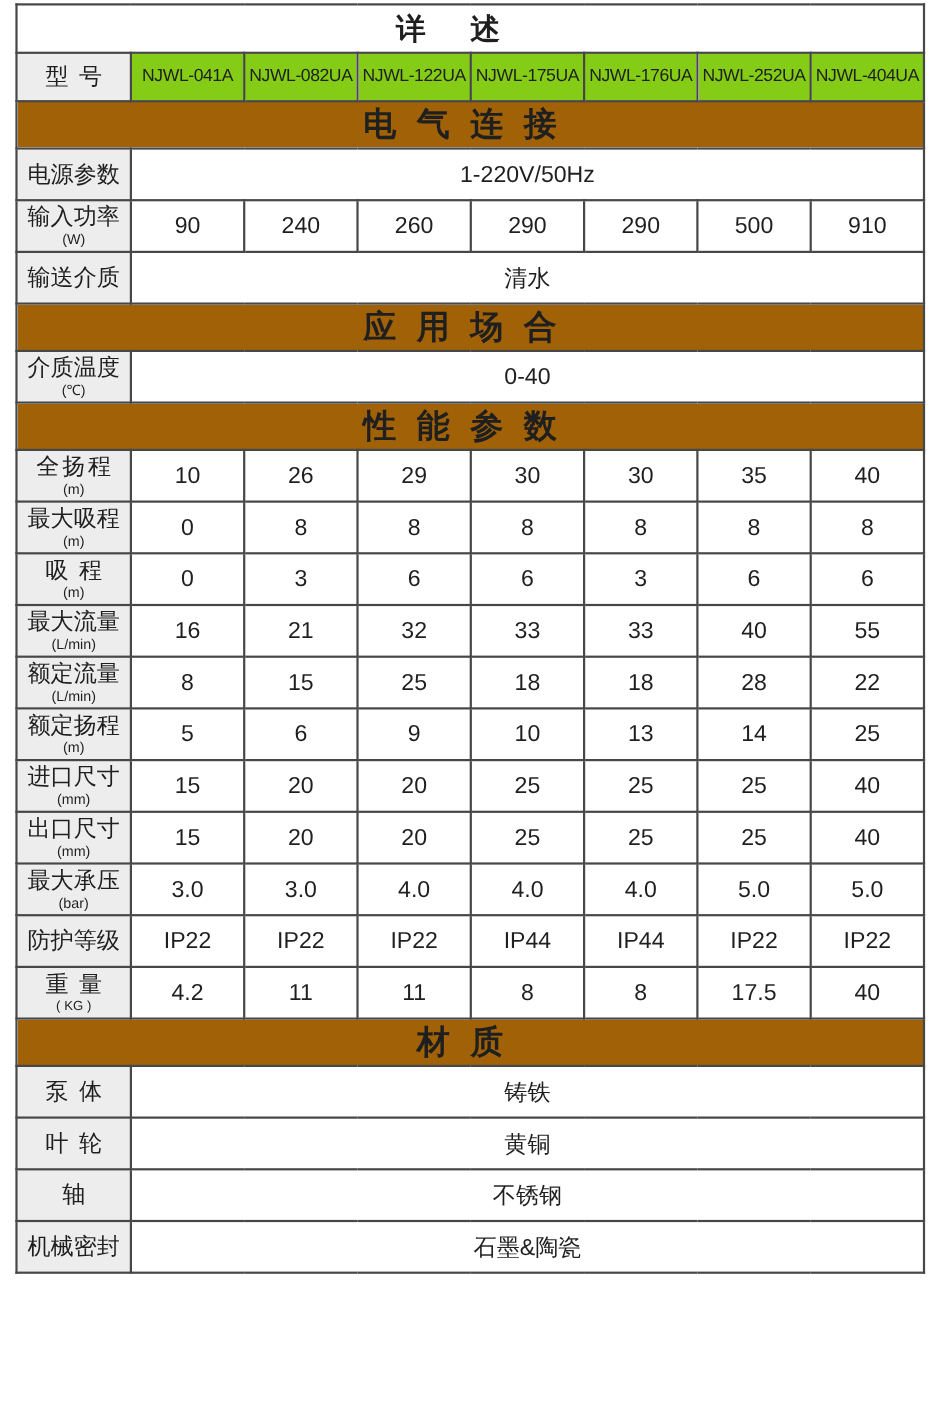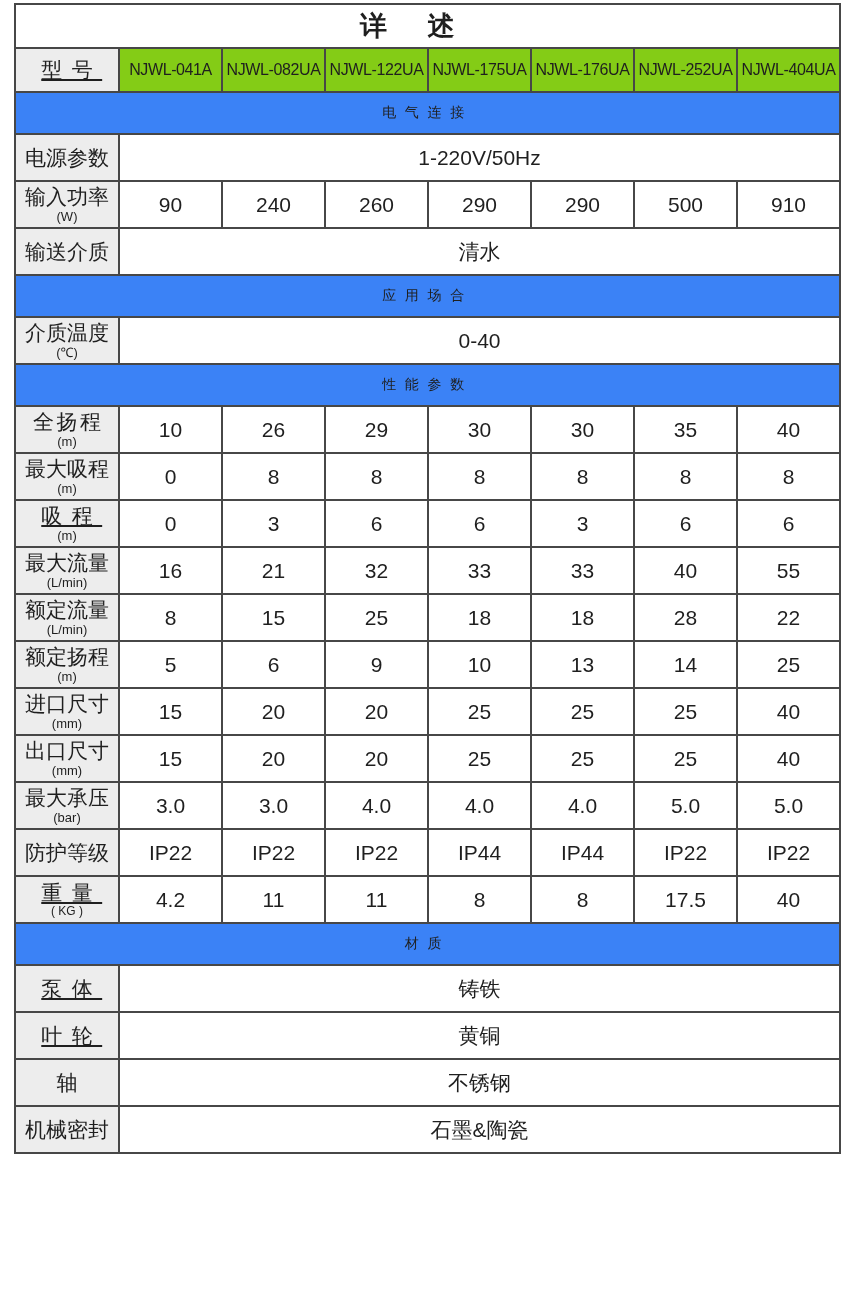--- a/index.html
+++ b/index.html
@@ -32,35 +32,35 @@
     height: 42px;
     background: #ffffff;
     font-size: 27px;
     font-weight: bold;
     letter-spacing: 1.5em;
     padding-left: 1.5em;
   }
   
   td.section-cell {
     height: 40px;
-    background: #3b82f6;
-    font-size: 14px;
-    font-weight: normal;
+    background: #a16207;
+    font-size: 30px;
+    font-weight: bold;
     letter-spacing: 0.62em;
     padding-left: 0.62em;
   }
   
   td.label-cell {
     background: #ededed;
   }
   .label-main {
     font-size: 21px;
     line-height: 1.12;
   }
-  .label-main.ls2 { letter-spacing: 0.45em; padding-left: 0.45em; text-decoration: underline; }
+  .label-main.ls2 { letter-spacing: 0.45em; padding-left: 0.45em; }
   .label-main.ls3 { letter-spacing: 0.12em; padding-left: 0.12em; }
   .label-unit {
     font-size: 13px;
     line-height: 1.05;
     margin-top: 1px;
   }
   .label-unit.lg {
     font-size: 12px;
   }
   

